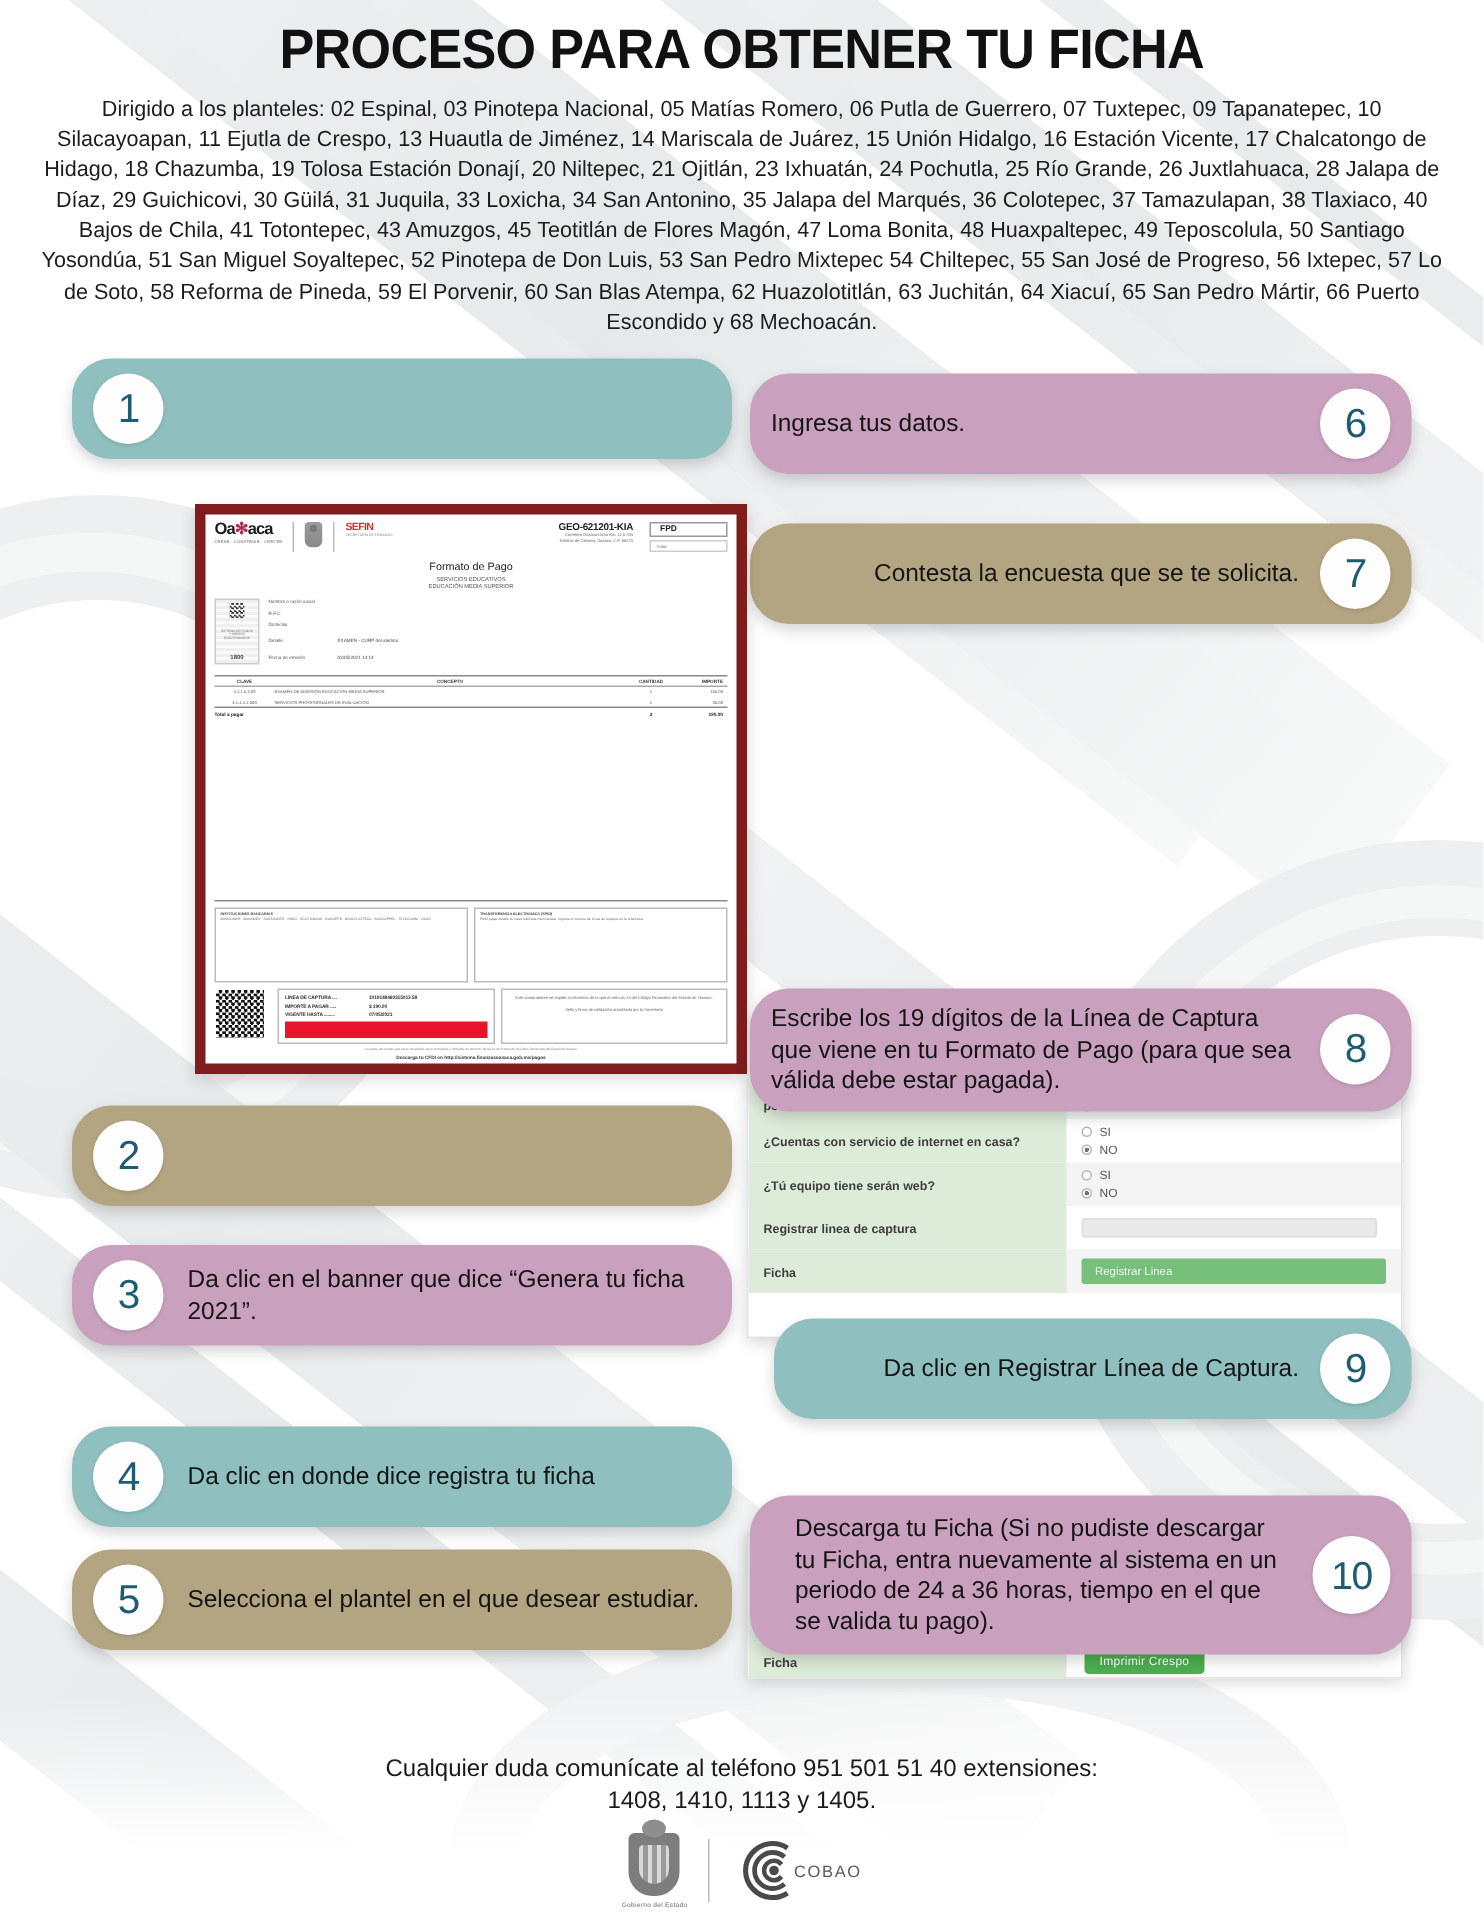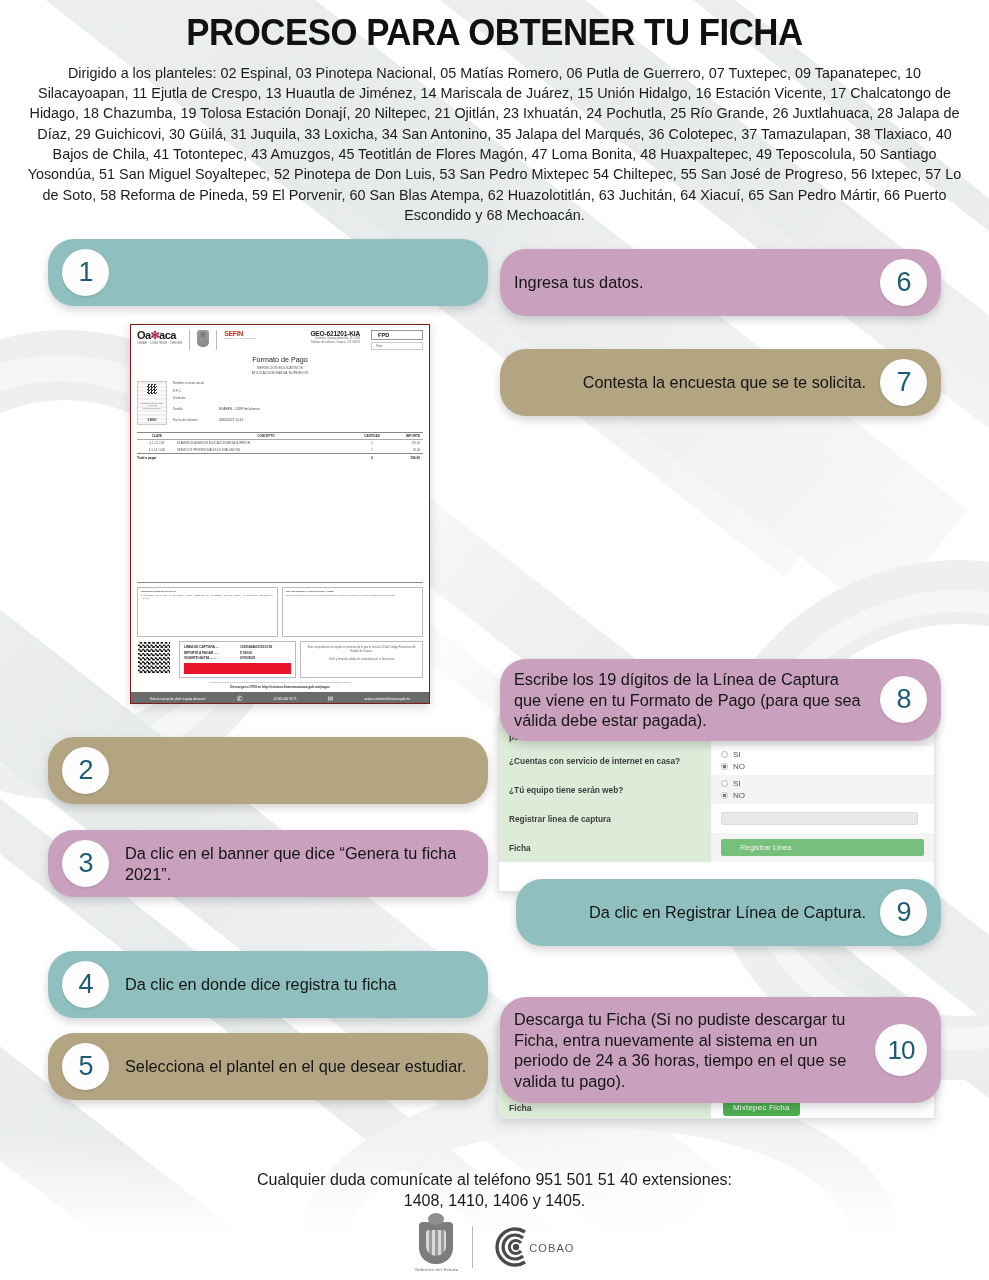--- a/index.html
+++ b/index.html
@@ -129,23 +129,23 @@
 
   
   .shot {
     position: absolute;
     background: #fff;
     box-shadow: 0 3px 10px rgba(0,0,0,.16);
   }
 
   
   #doc {
-    left: 130px; top: 85px;
-    width: 300px; height: 380px;
-    border: 1px solid #7f1d1d;
+    left: 130px; top: 97px;
+    width: 368px; height: 380px;
+    border: 7px solid #7f1d1d;
     font-size: 3.1px;
     color: #3a3a3a;
     overflow: hidden;
   }
   #doc .dhead { display: flex; align-items: flex-start; padding: 5px 6px 2px; gap: 5px; }
   .oax { font-size: 11px; font-weight: 800; color: #1a1a1a; letter-spacing: -0.6px; line-height: 1; }
   .oax .x { color: #b02a4a; }
   .oaxsub { font-size: 2.6px; color: #555; letter-spacing: .2px; margin-top: 1px;}
   .vdiv { width: 1px; align-self: stretch; background: #bbb; margin: 0 2px; }
   .crest { width: 12px; height: 17px; background:
@@ -217,21 +217,21 @@
     font-size: 8.3px; font-weight: 700; color: #3d3d3d;
   }
   .sa { flex: 1; padding: 4px 10px; display:flex; flex-direction:column; gap:3px; }
   .opt { display: flex; align-items: center; gap: 5px; font-size: 8px; color: #555; }
   .radio {
     width: 7px; height: 7px; border-radius: 50%;
     border: 1px solid #b4b4b4; background: #fff; flex: 0 0 auto;
   }
   .radio.sel { background: radial-gradient(circle, #777 0 42%, #fff 43%); }
   .txtinput { background:#e9e9e9; border:1px solid #dcdcdc; height:13px; width:97%; border-radius:2px;}
-  .gbtn { background:#77c07c; color:#ecf7ec; font-size:7.6px; border-radius:2px; padding:4px 19px; display:inline-block;}
+  .gbtn { background:#77c07c; color:#ecf7ec; font-size:7.6px; border-radius:2px; padding:4px 9px; display:inline-block;}
 
   
   #captura {
     left: 498px; top: 783px;
     width: 437px; height: 97px;
     border: 1px solid #e3e3e3;
     overflow: hidden;
   }
   #captura .sq { width: 212px; font-size: 8.6px; }
   #captura .srow { min-height: 24px; }
@@ -512,21 +512,21 @@
         <div class="sq">Concepto</div>
         <div class="cval">EXAMEN DE ADMISION</div>
       </div>
       <div class="srow">
         <div class="sq">Estatus</div>
         <div class="cval">PAGADO</div>
       </div>
       <div class="srow">
         <div class="sq">Ficha</div>
         <div class="cval">
-          <span class="gbtn2">Mixtepec Ficha</span>
+          <span class="gbtn2">Imprimir Crespo</span>
         </div>
       </div>
     </div>
 
     <div class="pill left c-tan" style="left:48px; top:498px; width:440px;">
       <div class="num">2</div>
     </div>
 
     <div class="pill left c-pink" style="left:48px; top:591px; width:440px;">
       <div class="num">3</div>
@@ -543,28 +543,28 @@
       <div class="ptext">Da clic en donde dice registra tu ficha</div>
     </div>
 
     <div class="pill left c-tan" style="left:48px; top:794px; width:440px;">
       <div class="num">5</div>
       <div class="ptext">Selecciona el plantel en el que desear estudiar.</div>
     </div>
 
     <div class="pill right c-pink" style="left:500px; top:758px; width:441px; padding:12px 14px;">
       <div class="num wide">10</div>
-      <div class="ptext" style="flex:1;">Descarga tu Ficha (Si no pudiste descargar tu Ficha, entra nuevamente al sistema en un periodo de 24 a 36 horas, tiempo en el que se valida tu pago).</div>
+      <div class="ptext" style="flex:1;margin-left:16px;">Descarga tu Ficha (Si no pudiste descargar tu Ficha, entra nuevamente al sistema en un periodo de 24 a 36 horas, tiempo en el que se valida tu pago).</div>
     </div>
 
   </div>
 
   <div class="footer">
     <div class="ftext">Cualquier duda comunícate al teléfono 951 501 51 40 extensiones:</div>
-    <div class="ftext">1408, 1410, 1406 y 1405.</div>
+    <div class="ftext">1408, 1410, 1113 y 1405.</div>
     <div class="logos">
       <div class="logo-gob">
         <div class="gshield">
           <div class="gshield-inner"></div>
         </div>
         <div class="gtext">Gobierno del Estado</div>
       </div>
       <div class="logodiv"></div>
       <div class="logo-cobao">
         <div class="cmark">

